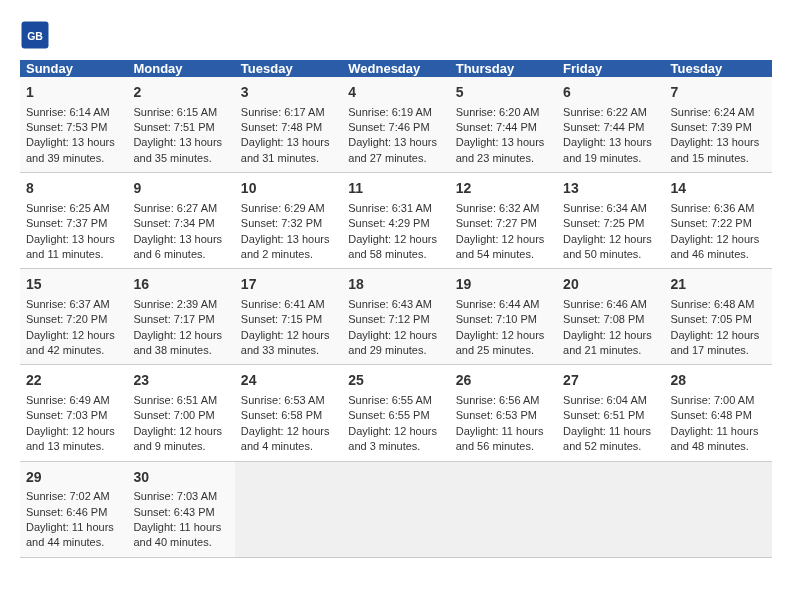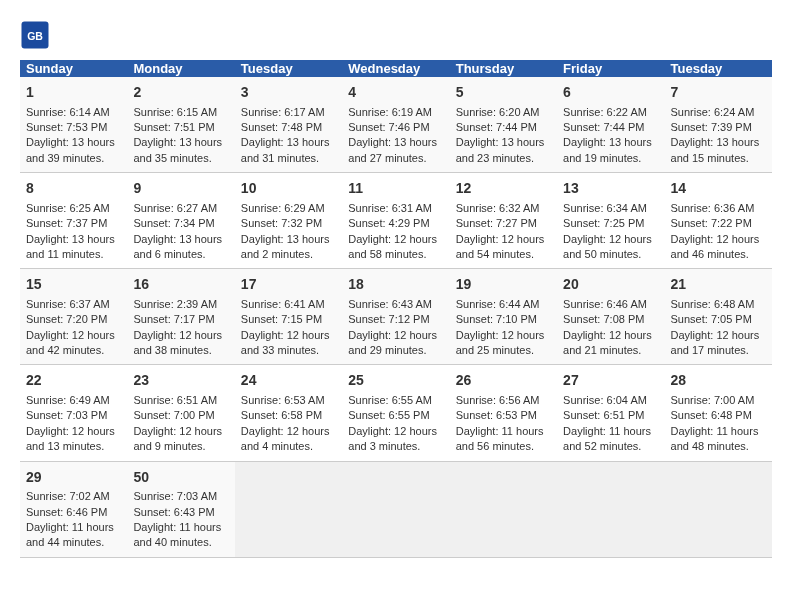--- a/index.html
+++ b/index.html
@@ -151,21 +151,21 @@
         <td><span class="day-number">22</span><span>Sunrise: 6:49 AM</span><br><span>Sunset: 7:03 PM</span><br><span>Daylight: 12 hours and 13 minutes.</span></td>
         <td><span class="day-number">23</span><span>Sunrise: 6:51 AM</span><br><span>Sunset: 7:00 PM</span><br><span>Daylight: 12 hours and 9 minutes.</span></td>
         <td><span class="day-number">24</span><span>Sunrise: 6:53 AM</span><br><span>Sunset: 6:58 PM</span><br><span>Daylight: 12 hours and 4 minutes.</span></td>
         <td><span class="day-number">25</span><span>Sunrise: 6:55 AM</span><br><span>Sunset: 6:55 PM</span><br><span>Daylight: 12 hours and 3 minutes.</span></td>
         <td><span class="day-number">26</span><span>Sunrise: 6:56 AM</span><br><span>Sunset: 6:53 PM</span><br><span>Daylight: 11 hours and 56 minutes.</span></td>
         <td><span class="day-number">27</span><span>Sunrise: 6:04 AM</span><br><span>Sunset: 6:51 PM</span><br><span>Daylight: 11 hours and 52 minutes.</span></td>
         <td><span class="day-number">28</span><span>Sunrise: 7:00 AM</span><br><span>Sunset: 6:48 PM</span><br><span>Daylight: 11 hours and 48 minutes.</span></td>
       </tr>
       <tr>
         <td><span class="day-number">29</span><span>Sunrise: 7:02 AM</span><br><span>Sunset: 6:46 PM</span><br><span>Daylight: 11 hours and 44 minutes.</span></td>
-        <td><span class="day-number">50</span><span>Sunrise: 7:03 AM</span><br><span>Sunset: 6:43 PM</span><br><span>Daylight: 11 hours and 40 minutes.</span></td>
+        <td><span class="day-number">30</span><span>Sunrise: 7:03 AM</span><br><span>Sunset: 6:43 PM</span><br><span>Daylight: 11 hours and 40 minutes.</span></td>
         <td class="empty-cell"></td>
         <td class="empty-cell"></td>
         <td class="empty-cell"></td>
         <td class="empty-cell"></td>
         <td class="empty-cell"></td>
       </tr>
     </tbody>
 </table>
 
 </body></html>

